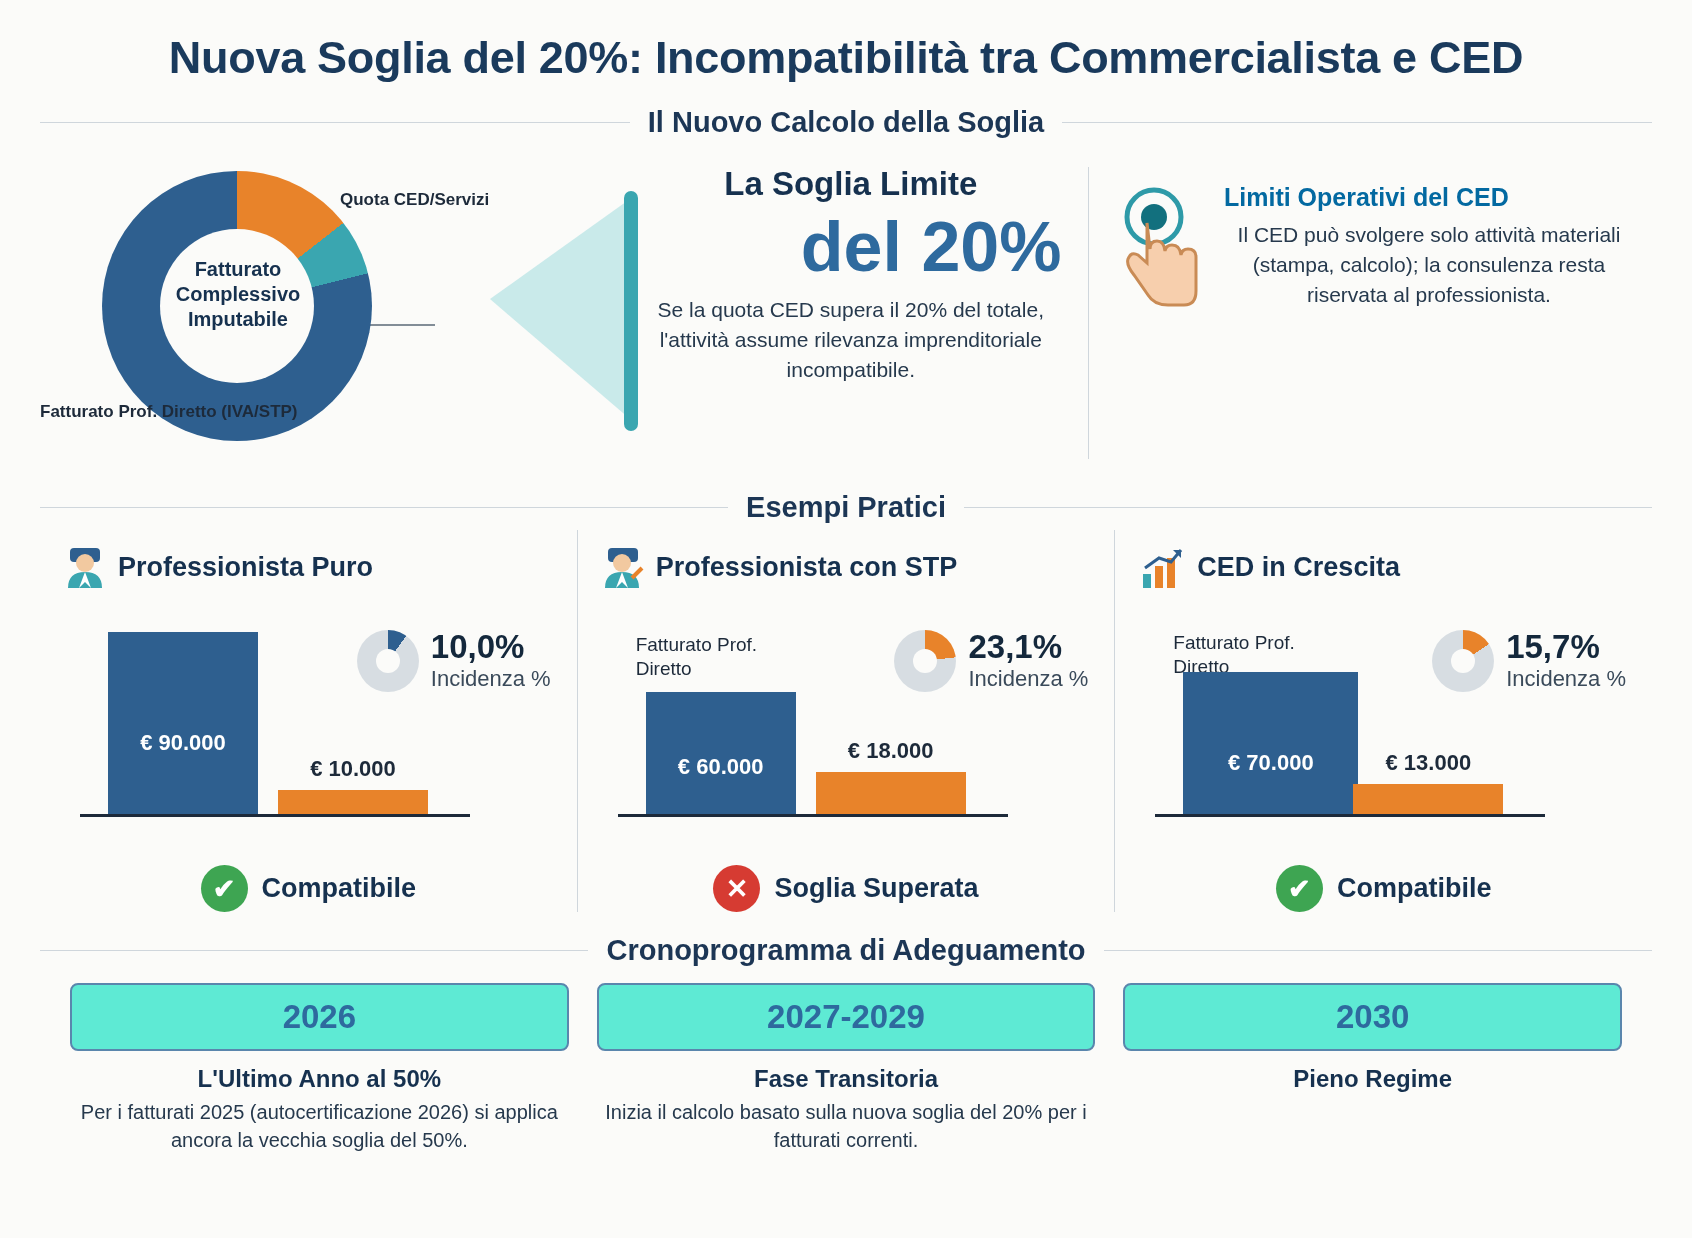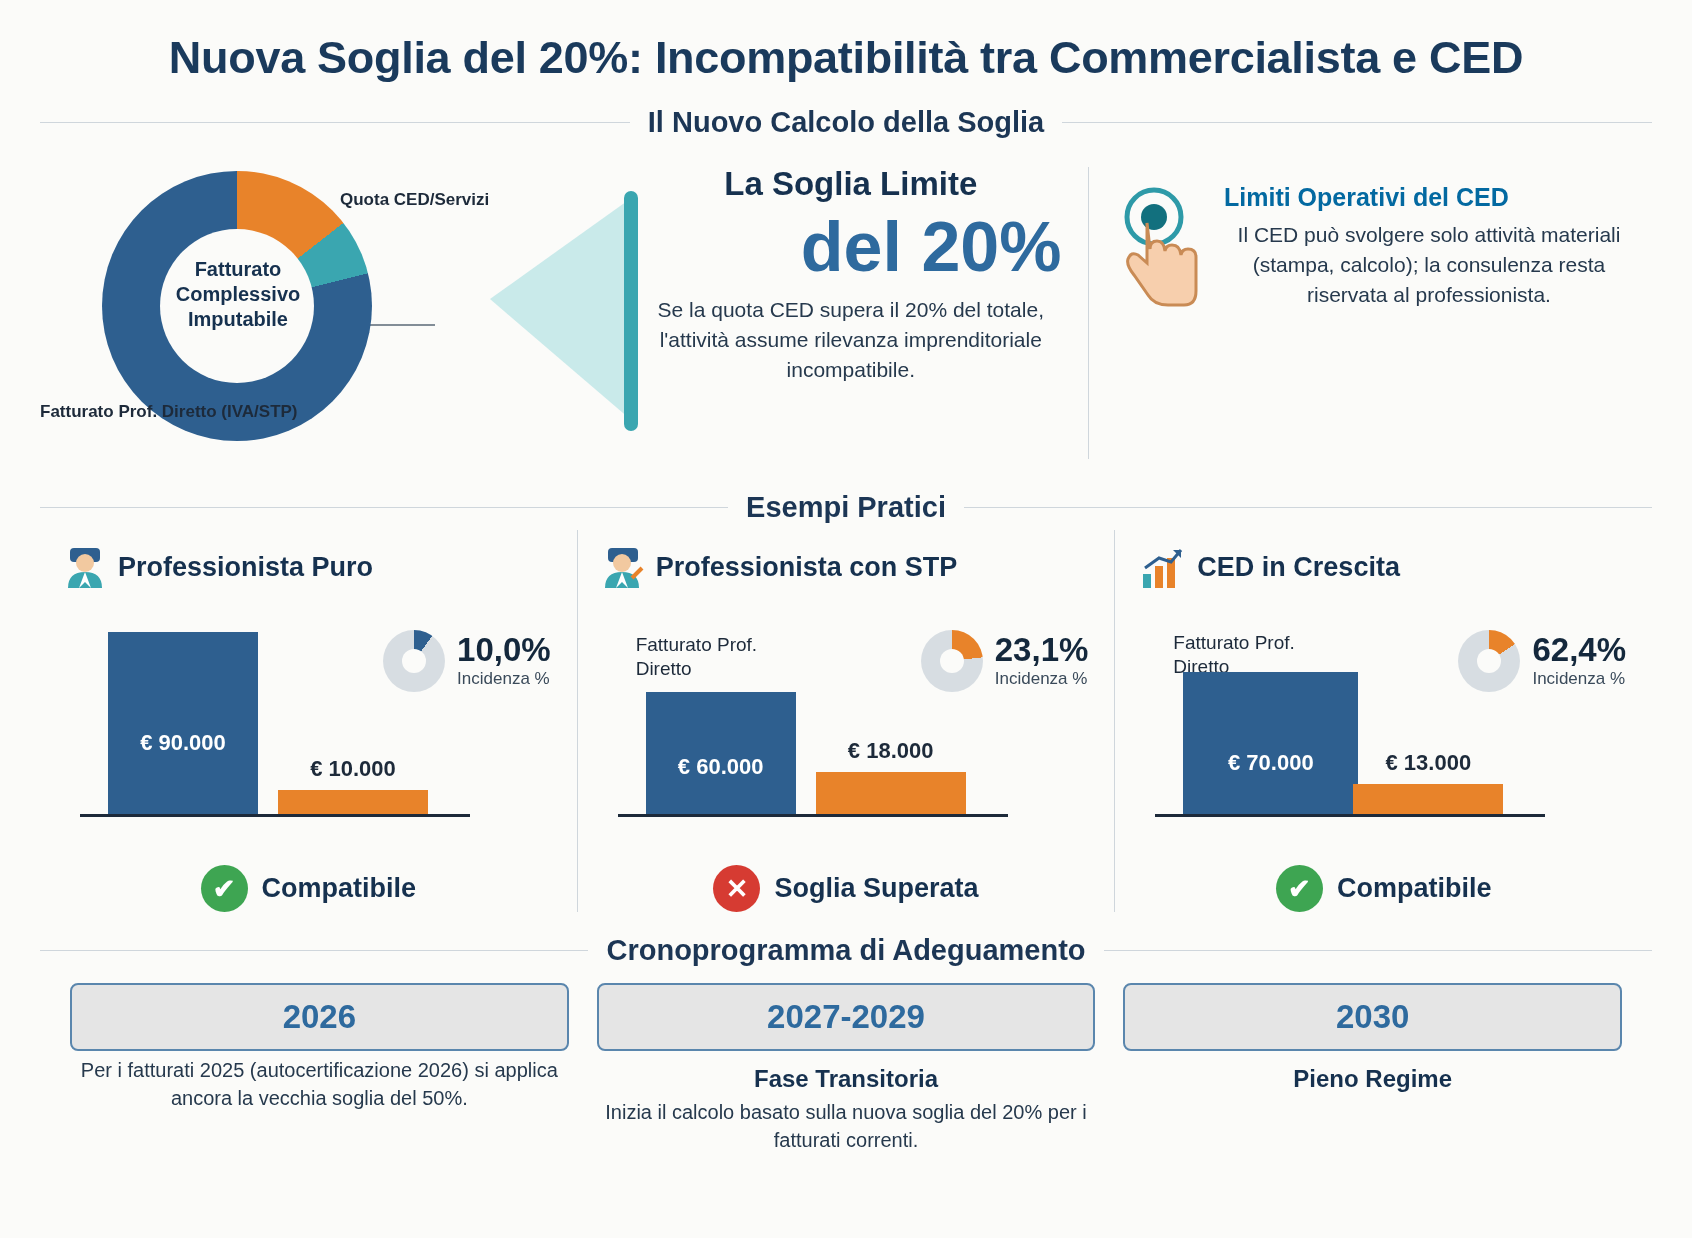--- a/index.html
+++ b/index.html
@@ -100,33 +100,33 @@
     position:absolute;font-size:19px;line-height:1.25;text-align:left;color:#1d2a3a;
   }
 
   .mini{position:absolute;right:8px;top:34px;display:flex;align-items:center;gap:12px;}
   .mini-donut{width:62px;height:62px;border-radius:50%;position:relative;}
   .mini-donut:after{
     content:"";position:absolute;left:19px;top:19px;width:24px;height:24px;
     border-radius:50%;background:#fbfbf9;
   }
   .mini-txt .pc{font-size:33px;font-weight:bold;color:#14283c;line-height:1;}
-  .mini-txt .lb{font-size:17px;color:#3a4a5a;margin-top:3px;}
+  .mini-txt .lb{font-size:22px;color:#3a4a5a;margin-top:3px;}
 
   .verdict{display:flex;align-items:center;gap:14px;justify-content:center;margin-top:4px;}
   .badge{width:47px;height:47px;border-radius:50%;display:flex;align-items:center;justify-content:center;color:#fff;font-size:27px;font-weight:bold;}
   .badge.ok{background:#3ea552;}
   .badge.no{background:#d63b32;}
   .verdict .vt{font-size:27px;font-weight:bold;color:#16314f;}
 
   
   .timeline{display:flex;gap:28px;margin:16px 70px 0 70px;}
   .tl{flex:1;text-align:center;}
   .tl .yr{
-    border:2px solid #5a86ad;border-radius:8px;background:#e5e5e5;
+    border:2px solid #5a86ad;border-radius:8px;background:#5eead4;
     font-size:33px;font-weight:bold;color:#2e6a9e;padding:13px 0;
   }
   .tl .h{font-size:24px;font-weight:bold;color:#16314f;margin-top:14px;}
   .tl .d{font-size:20px;line-height:1.38;color:#26394d;margin-top:6px;}
 </style>
 </head>
 <body>
 
 <div class="page">
 
@@ -277,41 +277,42 @@
             <span class="val inside" style="bottom:38px;">€ 70.000</span>
           </div>
           <div class="bar orange" style="left:198px;width:150px;height:30px;">
             <span class="val above">€ 13.000</span>
           </div>
           <div class="axis"></div>
         </div>
         <div class="mini">
           <div class="mini-donut" style="background:conic-gradient(#e8832a 0 57deg,#d7dde2 57deg 360deg);"></div>
           <div class="mini-txt">
-            <div class="pc">62,4%</div>
+            <div class="pc">15,7%</div>
             <div class="lb">Incidenza %</div>
           </div>
         </div>
       </div>
       <div class="verdict">
         <div class="badge ok">✔</div>
         <div class="vt">Compatibile</div>
       </div>
     </div>
   </div>
 
   <div class="section-head">
     <div class="rule"></div>
     <div class="txt">Cronoprogramma di Adeguamento</div>
     <div class="rule"></div>
   </div>
 
   <div class="timeline">
     <div class="tl">
       <div class="yr">2026</div>
+      <div class="h">L'Ultimo Anno al 50%</div>
       <div class="d">Per i fatturati 2025 (autocertificazione 2026) si applica ancora la vecchia soglia del 50%.</div>
     </div>
     <div class="tl">
       <div class="yr">2027-2029</div>
       <div class="h">Fase Transitoria</div>
       <div class="d">Inizia il calcolo basato sulla nuova soglia del 20% per i fatturati correnti.</div>
     </div>
     <div class="tl">
       <div class="yr">2030</div>
       <div class="h">Pieno Regime</div>

